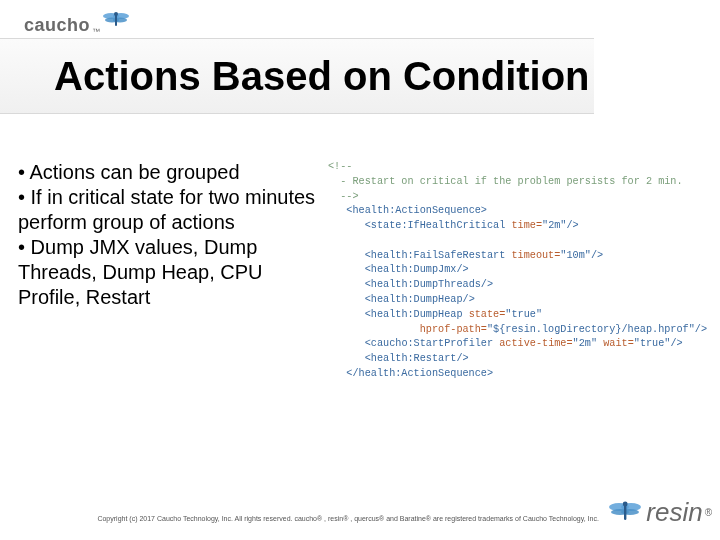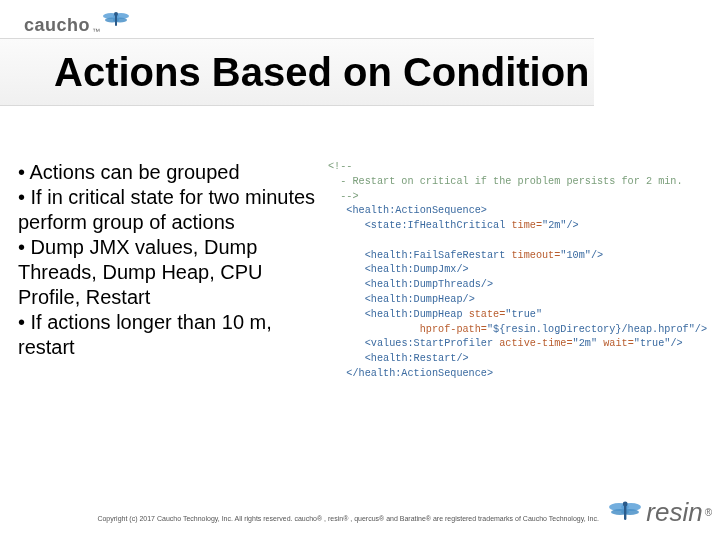--- a/index.html
+++ b/index.html
@@ -34,21 +34,21 @@
     color: #6a6a6a;
     vertical-align: top;
     margin-left: 2px;
   }
   .dragonfly svg { display: block; }
   .title-bar {
     position: absolute;
     top: 38px;
     left: 0;
     width: 594px;
-    height: 68px;
+    height: 76px;
     background: linear-gradient(#fbfbfb, #f0f0f0);
     border-top: 1px solid #d9d9d9;
     border-bottom: 1px solid #d9d9d9;
     display: flex;
     align-items: center;
     padding-left: 54px;
   }
   .title-bar h1 {
     font-size: 40px;
     color: #000;
@@ -137,35 +137,34 @@
 
 <div class="title-bar">
   <h1>Actions Based on Condition</h1>
 </div>
 
 <div class="content">
   <div class="bullets">
     <p class="line">• Actions can be grouped</p>
     <p class="line">• If in critical state for two minutes perform group of actions</p>
     <p class="line">• Dump JMX values, Dump Threads, Dump Heap, CPU Profile, Restart</p>
-    <p class="line">• If actions longer than 10 m, restart</p>
   </div>
   <div class="code-block" id="code-block"><span class="c-comment">&lt;!--</span>
 <span class="c-comment">  - Restart on critical if the problem persists for 2 min.</span>
 <span class="c-comment">  --&gt;</span>
    <span class="c-punct">&lt;</span><span class="c-tag">health:ActionSequence</span><span class="c-punct">&gt;</span>
       <span class="c-punct">&lt;</span><span class="c-tag">state:IfHealthCritical</span> <span class="c-attr">time=</span><span class="c-val">"2m"</span><span class="c-punct">/&gt;</span>
 
       <span class="c-punct">&lt;</span><span class="c-tag">health:FailSafeRestart</span> <span class="c-attr">timeout=</span><span class="c-val">"10m"</span><span class="c-punct">/&gt;</span>
       <span class="c-punct">&lt;</span><span class="c-tag">health:DumpJmx</span><span class="c-punct">/&gt;</span>
       <span class="c-punct">&lt;</span><span class="c-tag">health:DumpThreads</span><span class="c-punct">/&gt;</span>
       <span class="c-punct">&lt;</span><span class="c-tag">health:DumpHeap</span><span class="c-punct">/&gt;</span>
       <span class="c-punct">&lt;</span><span class="c-tag">health:DumpHeap</span> <span class="c-attr">state=</span><span class="c-val">"true"</span>
                <span class="c-attr">hprof-path=</span><span class="c-val">"${resin.logDirectory}/heap.hprof"</span><span class="c-punct">/&gt;</span>
-      <span class="c-punct">&lt;</span><span class="c-tag">values:StartProfiler</span> <span class="c-attr">active-time=</span><span class="c-val">"2m"</span> <span class="c-attr">wait=</span><span class="c-val">"true"</span><span class="c-punct">/&gt;</span>
+      <span class="c-punct">&lt;</span><span class="c-tag">caucho:StartProfiler</span> <span class="c-attr">active-time=</span><span class="c-val">"2m"</span> <span class="c-attr">wait=</span><span class="c-val">"true"</span><span class="c-punct">/&gt;</span>
       <span class="c-punct">&lt;</span><span class="c-tag">health:Restart</span><span class="c-punct">/&gt;</span>
    <span class="c-punct">&lt;/</span><span class="c-tag">health:ActionSequence</span><span class="c-punct">&gt;</span>
 </div>
 </div>
 
 <div class="footer">
   <div style="width:80px"></div>
   <div class="footer-text">Copyright (c) 2017 Caucho Technology, Inc. All rights reserved. caucho® , resin® , quercus® and Baratine® are registered trademarks of Caucho Technology, Inc.</div>
   <div class="resin-logo">
     <span>

